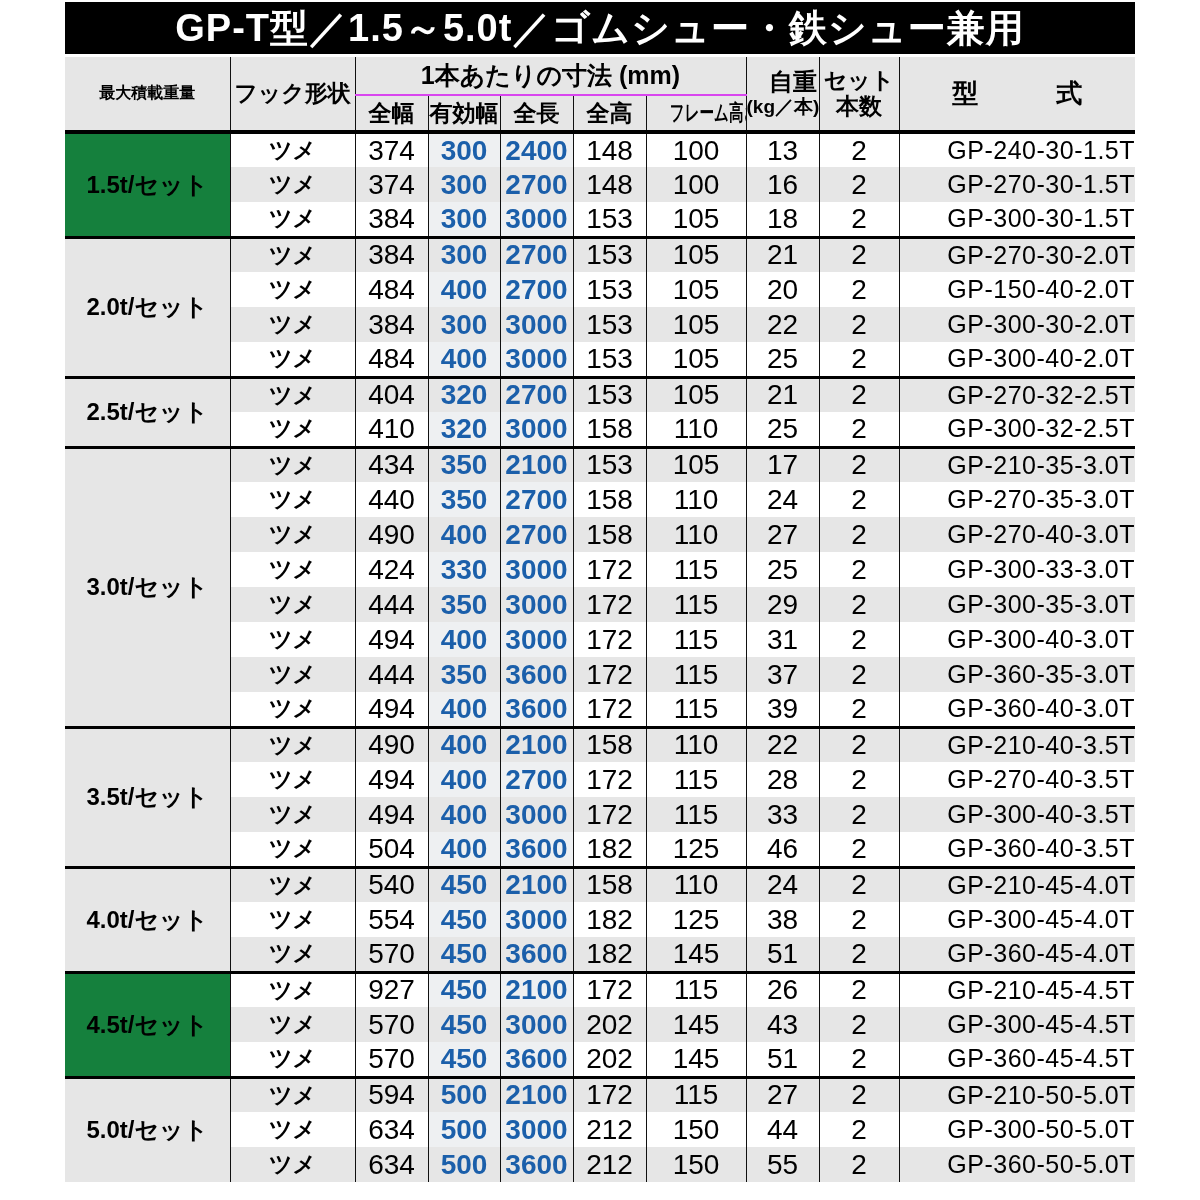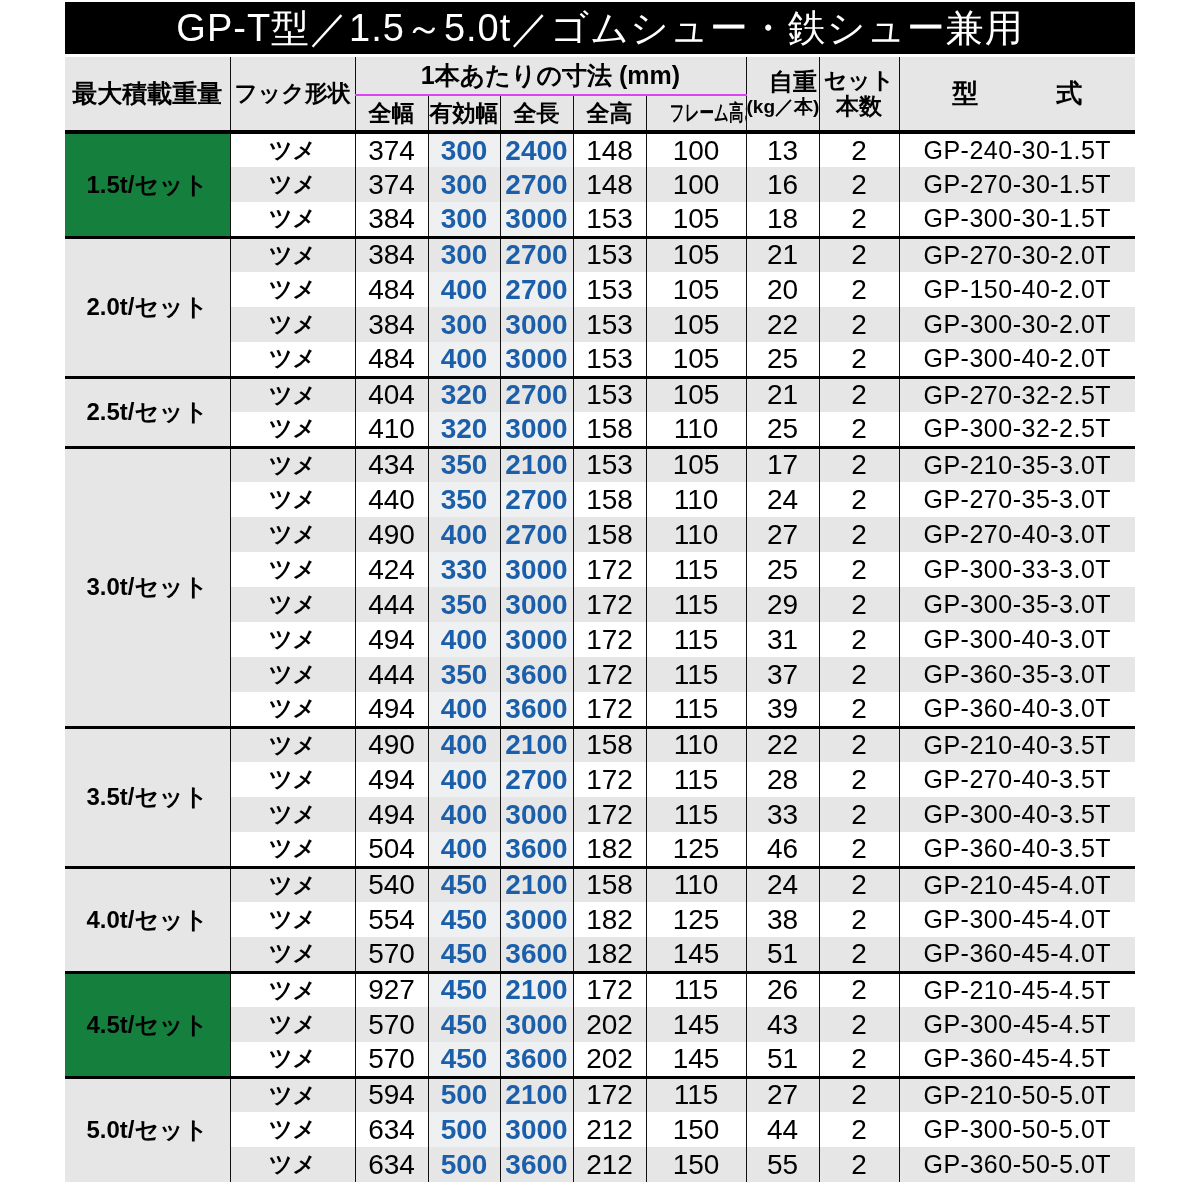--- a/index.html
+++ b/index.html
@@ -6,21 +6,21 @@
   html, body {
     width: 1200px; height: 1200px; overflow: hidden;
     background: #ffffff;
     font-family: "Liberation Sans", "DejaVu Sans", sans-serif;
   }
   .page { width: 1070px; margin: 2px auto 0 65px; }
 
   
   .title-bar {
     width: 1070px; height: 52px; background: #000000;
-    color: #ffffff; font-size: 38px; font-weight: normal;
+    color: #ffffff; font-size: 38px; font-weight: bold;
     text-align: center; line-height: 52px; letter-spacing: 1px;
     white-space: nowrap;
   }
   .title-gap { height: 3px; }
 
   
   table.spec {
     width: 1070px; border-collapse: collapse; table-layout: fixed;
     color: #000;
   }
@@ -29,21 +29,21 @@
     border-left: 1.5px solid #111; overflow: hidden; white-space: nowrap;
   }
   .outer-left { border-left: none !important; }
 
   
   thead th { background: #e6e6e6; font-weight: bold; }
   thead tr.h1 { height: 38px; }
   thead tr.h2 { height: 37px; }
   .th-b4   { border-bottom: 4px solid #000; }
   .th-dims { border-bottom: 2px solid #d946ef; font-size: 25px; }
-  .th-main { font-size: 25px; }
+  .th-main { font-size: 16px; }
   .th-hook { font-size: 23px; }
   .sub     { font-size: 23px; }
   .two-line span { display: block; line-height: 1.12; }
   .th-weight .l1 { font-size: 24px; margin-left: 21px; }
   .th-weight .l2 { font-size: 19px; }
   .th-set   .l1, .th-set .l2 { font-size: 23px; }
   .cond {
     display: inline-block; transform: scaleX(0.66);
     transform-origin: center; font-size: 22px;
   }
@@ -54,21 +54,21 @@
   tbody td { background: #ffffff; font-size: 28px; color: #000; }
   tbody tr.alt td { background: #e6e6e6; }
   tbody td.hl { background: #eef0f2; font-weight: bold; }
   tbody tr.alt td.hl { background: #e6e6e6; }
   tbody td.blue { color: #1b5faa; }
   tbody td.c-hook { font-size: 23px; font-weight: bold; }
   tbody td.group-label {
     background: #15803d; font-size: 24px; font-weight: bold;
   }
   tbody td.c-model {
-    text-align: left; padding-left: 24px; font-size: 25px; letter-spacing: 0.5px;
+    text-align: right; padding-left: 24px; font-size: 25px; letter-spacing: 0.5px;
   }
   tr.group-start > td { border-top: 3px solid #000; }
 </style>
 </head>
 <body>
 
 <div class="page">
   <div class="title-bar">GP-T型／1.5～5.0t／ゴムシュー・鉄シュー兼用</div>
   <div class="title-gap"></div>
 

